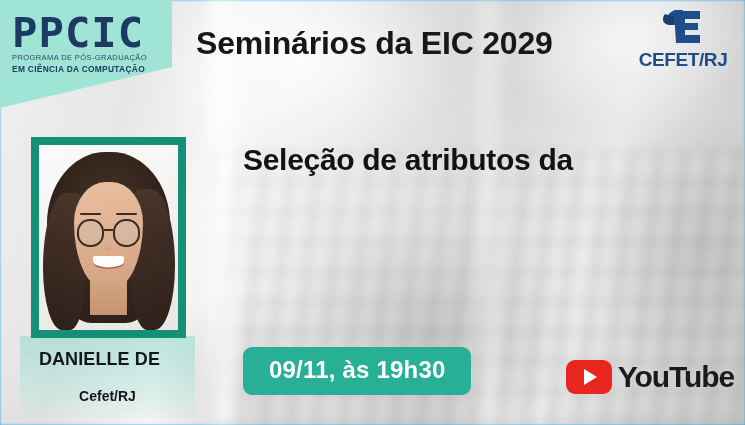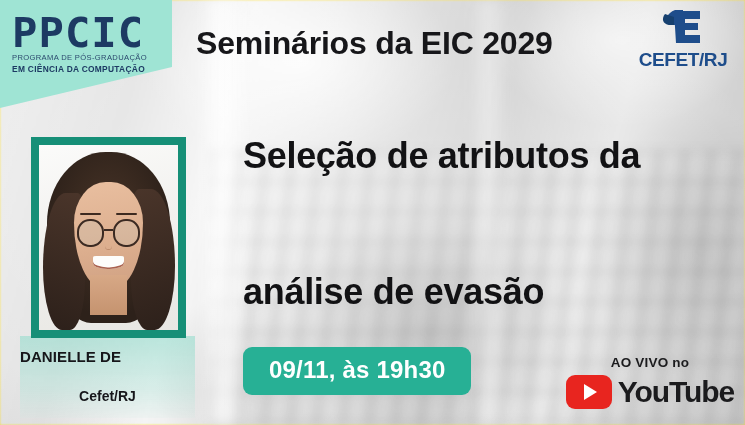--- a/index.html
+++ b/index.html
@@ -9,21 +9,21 @@
     height: 425px;
     overflow: hidden;
     font-family: "Liberation Sans", sans-serif;
   }
 
   #poster {
     position: relative;
     width: 745px;
     height: 425px;
     overflow: hidden;
-    background: #fde047;
+    background: #0ea5e9;
   }
 
   
   .bg-base {
     position: absolute;
     inset: 0;
     background:
       radial-gradient(ellipse 220px 150px at 300px 60px,  rgba(255,255,255,0.85), rgba(255,255,255,0) 70%),
       radial-gradient(ellipse 180px 120px at 620px 40px,  rgba(248,248,248,0.8),  rgba(255,255,255,0) 72%),
       radial-gradient(ellipse 160px 200px at 700px 250px, rgba(170,170,170,0.55), rgba(255,255,255,0) 70%),
@@ -170,43 +170,43 @@
   .p-mouth { position:absolute; left:39%; top:60%; width:22%; height:7%;
             background:#fdfdfb; border-radius: 10% 10% 48% 48%;
             box-shadow: 0 -1.6px 0 #a9624f inset; }
   .p-nose  { position:absolute; left:47.5%; top:52%; width:5%; height:5%;
             border-bottom: 1.6px solid #bd8c6d; border-radius: 0 0 50% 50%; }
 
   .speaker-name {
     position: absolute;
     left: 20px; top: 348px;
     width: 140px;
-    text-align: left;
-    font-size: 15px;
+    text-align: right;
+    font-size: 18px;
     font-weight: 700;
     color: #16161a;
     line-height: 1.26;
     letter-spacing: 0.1px;
   }
   .speaker-aff {
     position: absolute;
     left: 20px; top: 388px;
     width: 175px;
     text-align: center;
     font-size: 14px;
     font-weight: 700;
     color: #16161a;
   }
 
   
   .talk-title {
     position: absolute;
-    left: 243px; top: 133px;
+    left: 243px; top: 141px;
     width: 470px;
-    font-size: 36px;
+    font-size: 30px;
     font-weight: 700;
     color: #121214;
     line-height: 1.255;
     letter-spacing: -0.3px;
   }
 
   
   .date-pill {
     position: absolute;
     left: 243px; top: 347px;
@@ -311,27 +311,25 @@
 
   <div class="speaker-name">
     <span>DANIELLE DE</span><br>
   </div>
   <div class="speaker-aff">Cefet/RJ</div>
 
   <div class="talk-title">
     <span>Seleção de atributos da</span><br>
     <br>
     <br>
-    <span>análise de evasão</span>
   </div>
 
   <div class="date-pill">09/11, às 19h30</div>
 
   <div class="live-block">
-    <div class="live-label">AO VIVO no</div>
     <div class="yt-row">
       <div class="yt-badge">
         <div class="yt-tri"></div>
       </div>
       <div class="yt-word">YouTube</div>
     </div>
   </div>
 
 </div>
 

